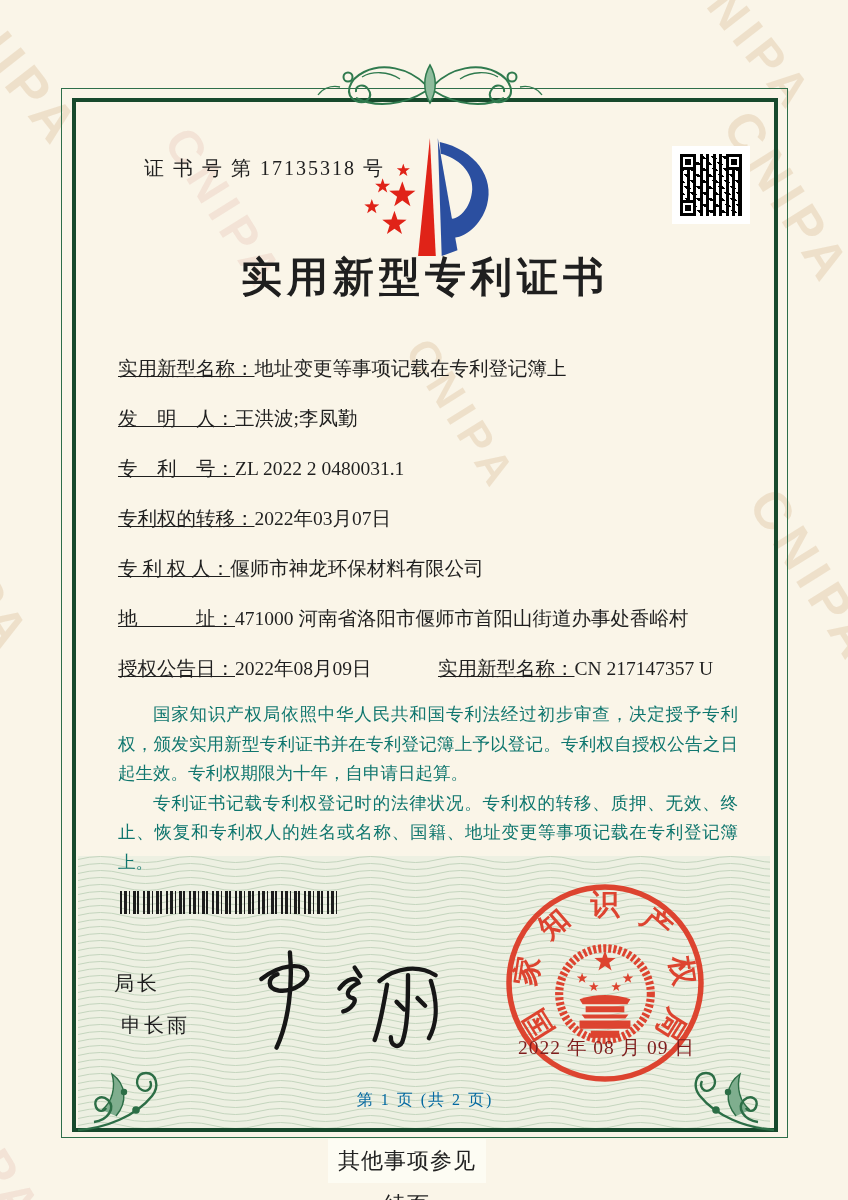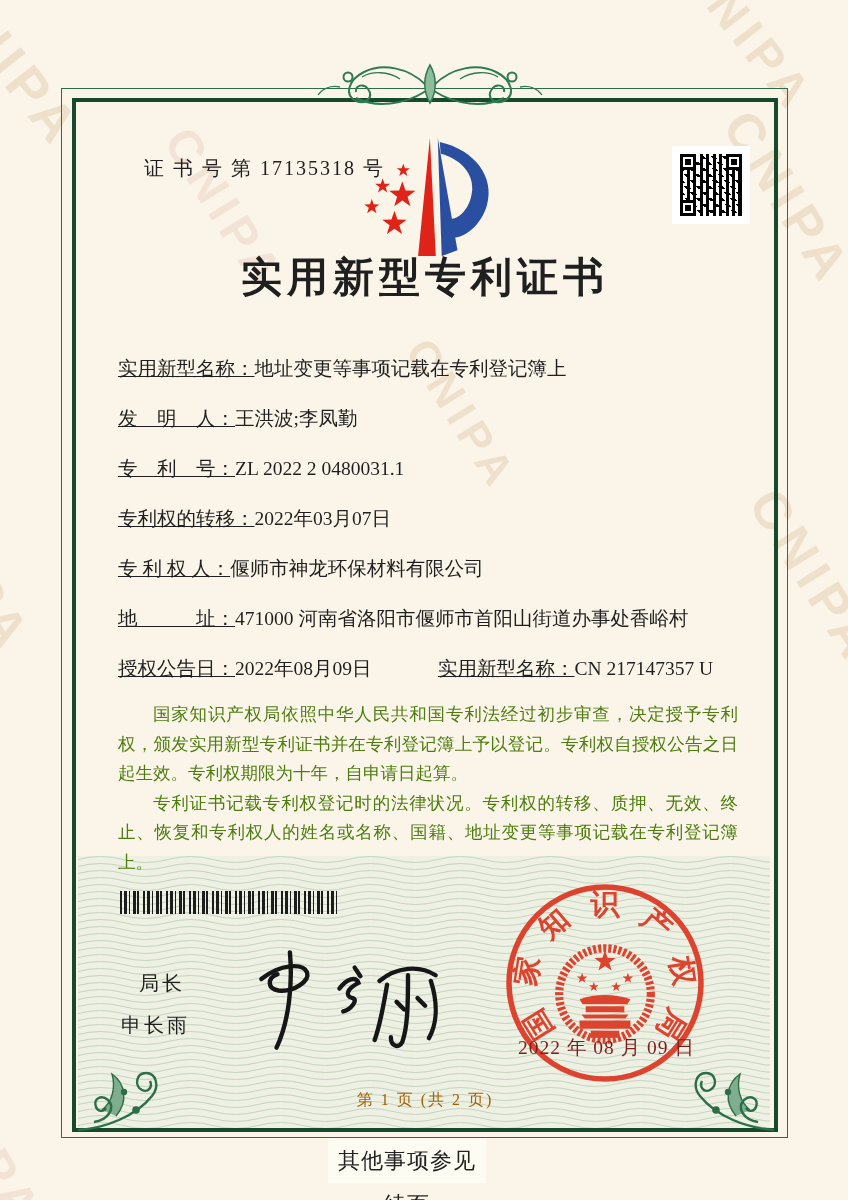--- a/index.html
+++ b/index.html
@@ -67,36 +67,36 @@
     letter-spacing:5px;z-index:4;
   }
   
   .fields{position:absolute;left:118px;top:356px;width:630px;z-index:4;font-size:19.5px;}
   .frow{height:50px;line-height:26px;white-space:nowrap;position:relative;}
   .frow .lab{display:inline-block;text-decoration:underline;}
   .grant2{position:absolute;left:320px;top:0;}
   
   .body-text{
     position:absolute;left:118px;top:700px;width:620px;z-index:4;
-    font-size:17.5px;line-height:29.5px;text-align:justify;color:#4d7c0f;
+    font-size:17.5px;line-height:29.5px;text-align:justify;color:#0f766e;
   }
   .body-text p{margin:0;text-indent:2em;}
   
   .barcode{
     position:absolute;left:120px;top:891px;width:217px;height:23px;z-index:4;
     background:repeating-linear-gradient(90deg,
       #1c1c1c 0 2px,transparent 2px 4px,
       #1c1c1c 4px 7px,transparent 7px 9px,
       #1c1c1c 9px 10px,transparent 10px 13px,
       #1c1c1c 13px 16px,transparent 16px 17px,
       #1c1c1c 17px 19px,transparent 19px 23px);
   }
   
   .commissioner-label{
-    position:absolute;left:139px;top:970px;font-size:20px;letter-spacing:3px;
+    position:absolute;left:114px;top:970px;font-size:20px;letter-spacing:3px;
     font-family:"Liberation Sans", sans-serif;z-index:4;
   }
   .commissioner-name{
     position:absolute;left:121px;top:1012px;font-size:20px;letter-spacing:3px;
     font-family:"Liberation Sans", sans-serif;z-index:4;text-align:right;
   }
   .signature{position:absolute;left:248px;top:945px;z-index:5;}
   
   .seal{position:absolute;left:500px;top:878px;width:210px;height:210px;z-index:5;opacity:.95;}
   .seal-ring{position:absolute;left:0;top:0;}
@@ -105,21 +105,21 @@
     transform-origin:center;white-space:nowrap;
   }
   .emblem{position:absolute;left:49px;top:58px;}
   .seal-date{
     position:absolute;left:518px;top:1034px;width:190px;z-index:6;
     font-size:19.5px;letter-spacing:1px;color:#7f1d1d;white-space:nowrap;
   }
   
   .page-info{
     position:absolute;left:80px;top:1090px;width:690px;text-align:center;
-    font-size:16px;letter-spacing:2px;z-index:4;color:#a16207;
+    font-size:16px;letter-spacing:2px;z-index:4;color:#0369a1;
   }
   .note-box{
     position:absolute;left:328px;top:1139px;width:158px;height:44px;
     background:#fdfcf3;z-index:4;text-align:center;line-height:44px;
     font-size:22px;letter-spacing:1px;color:#222;
   }
   
   .flourish{position:absolute;left:300px;top:57px;z-index:3;}
   .corner-orn{position:absolute;z-index:3;}
   .c-bl{left:76px;top:1058px;}

